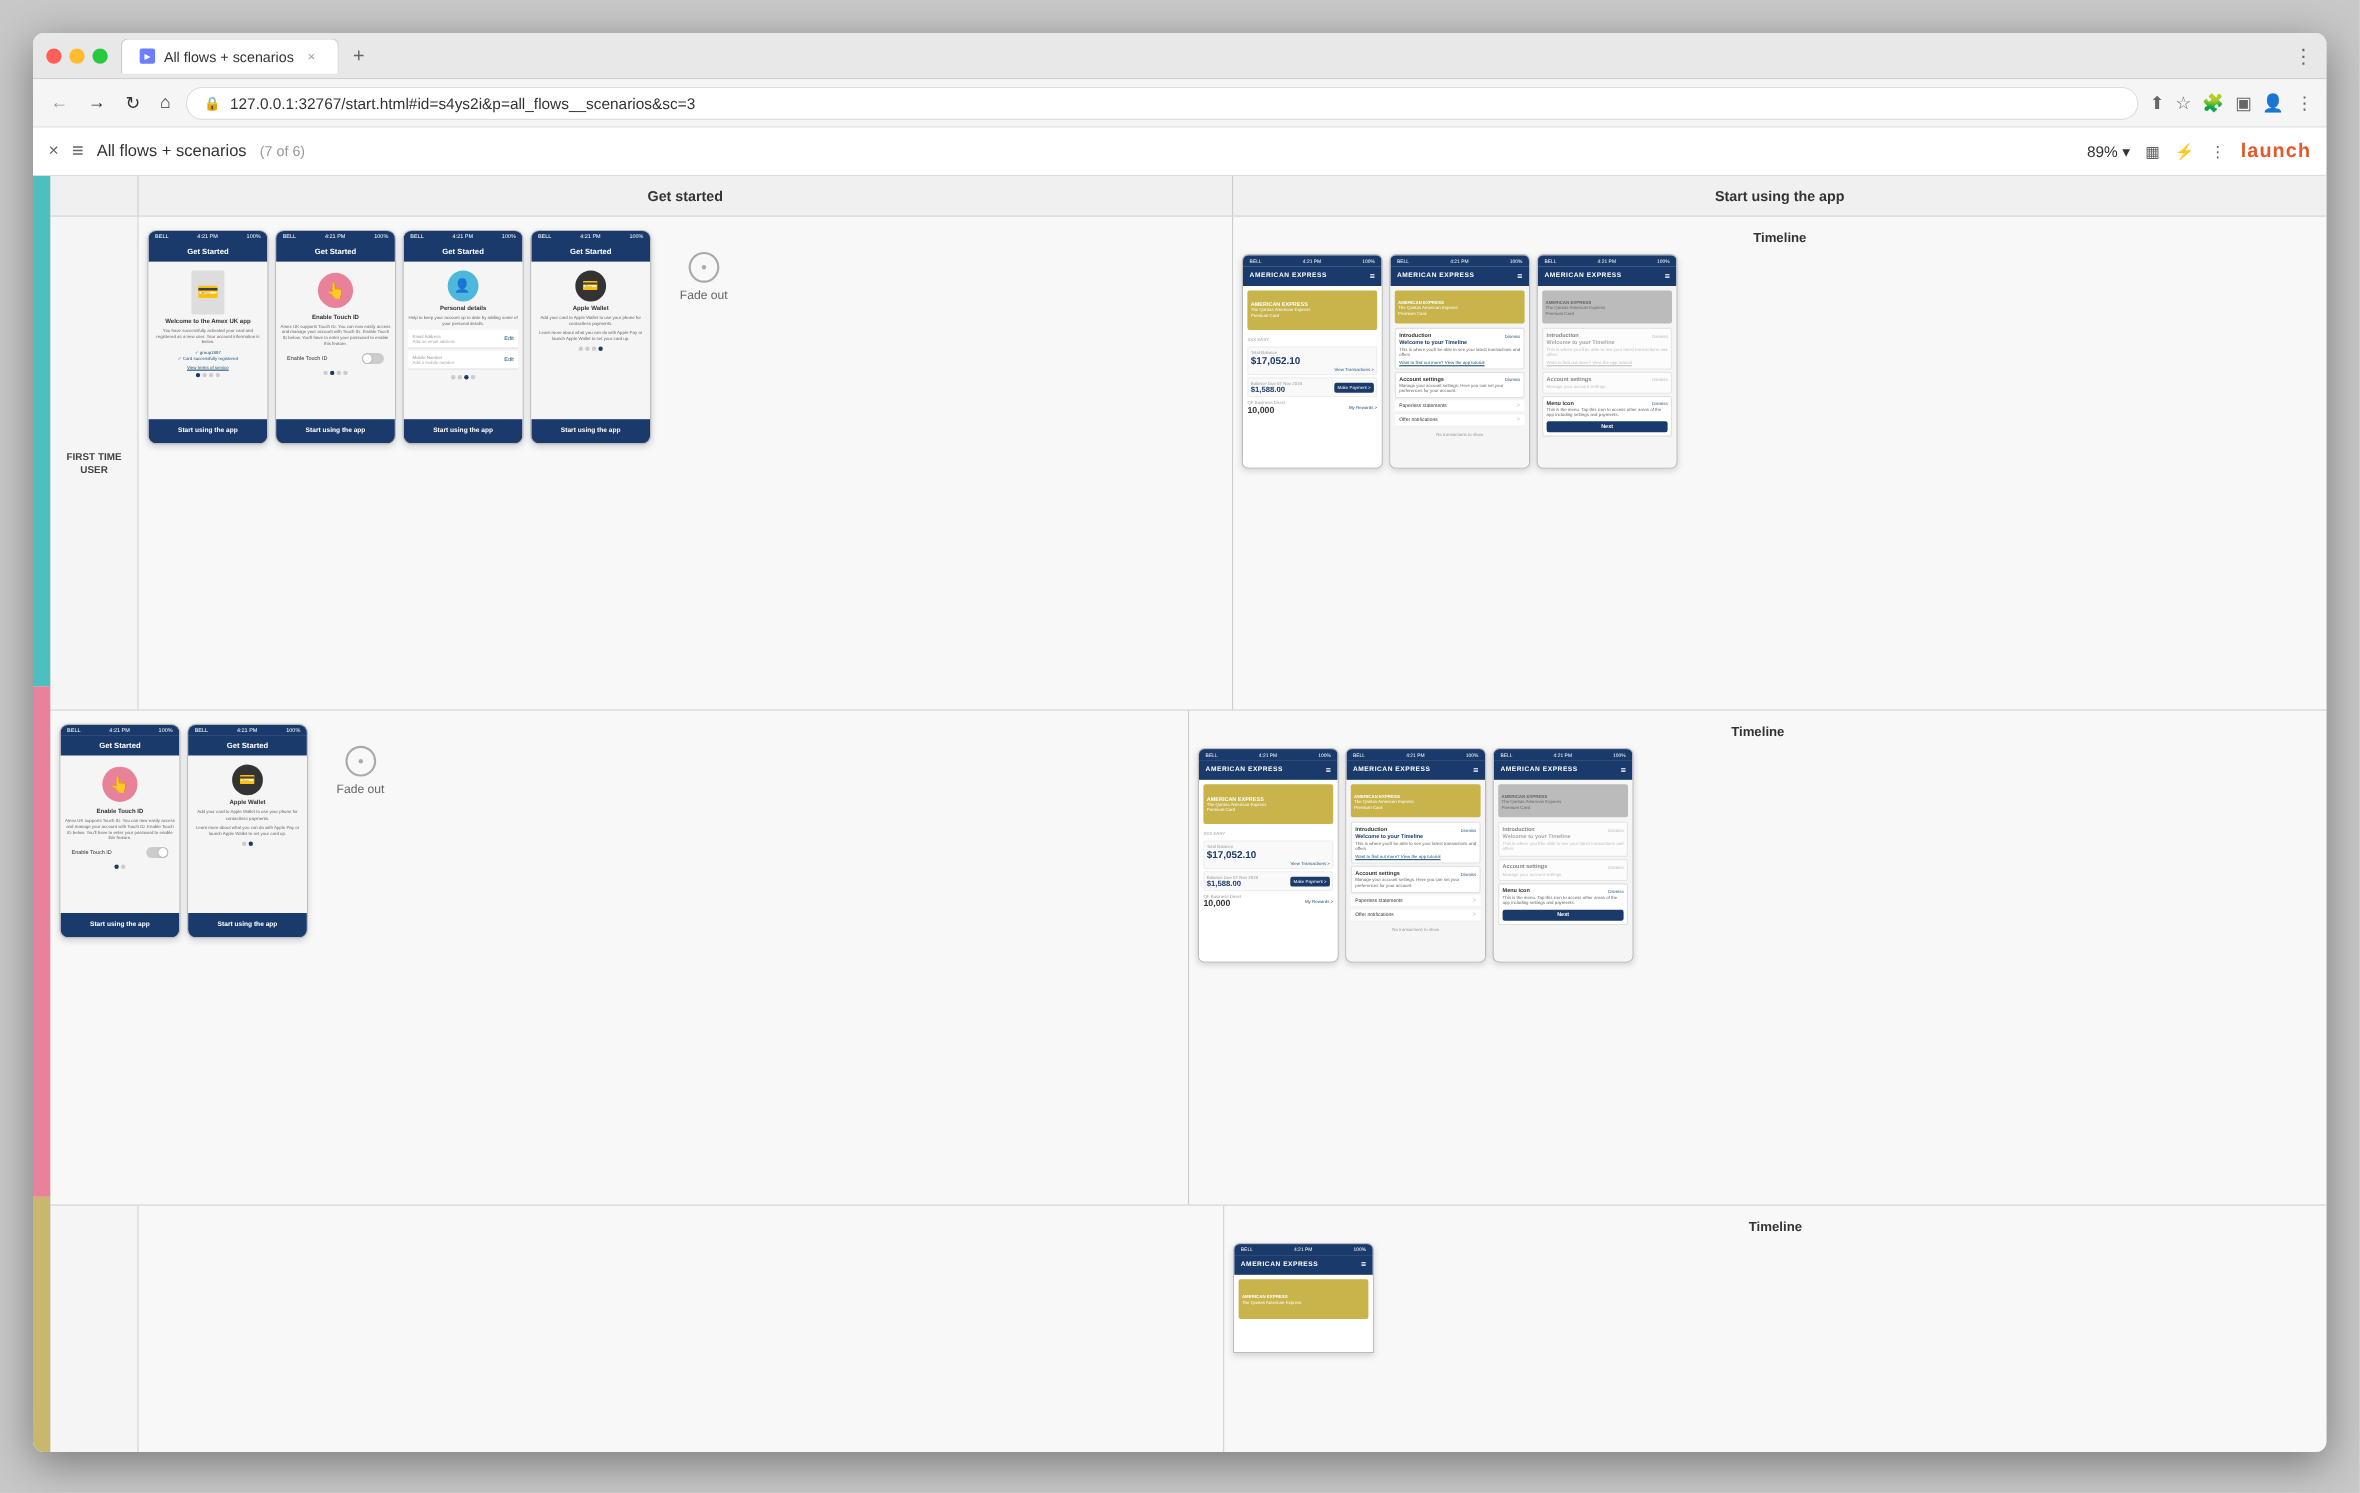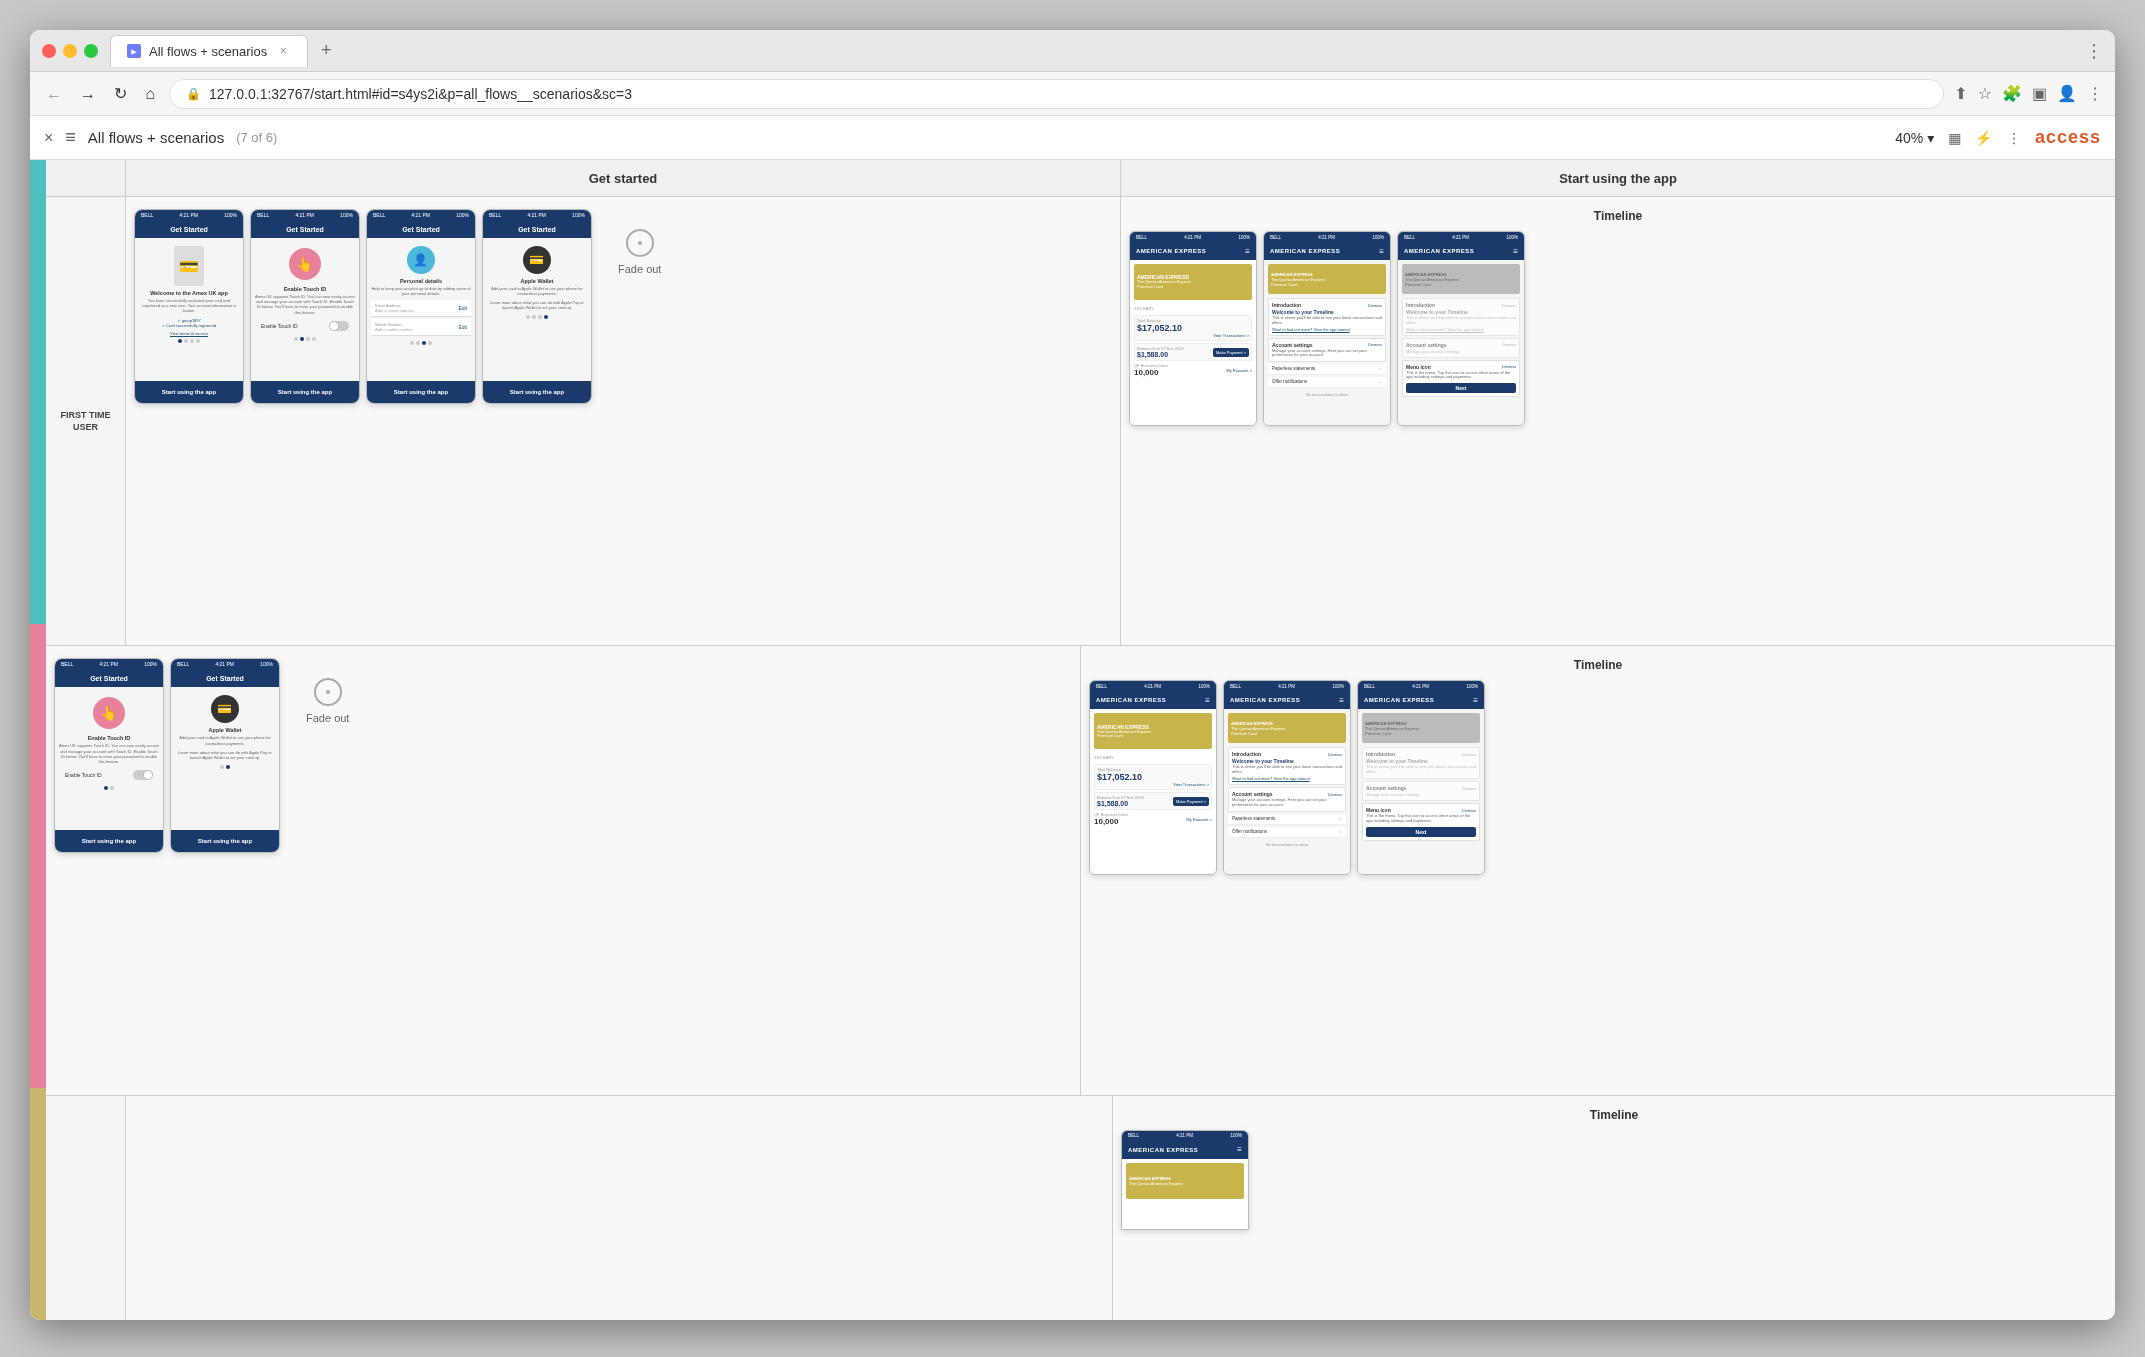--- a/index.html
+++ b/index.html
@@ -239,27 +239,27 @@
     </div>
   </div>
 
   <div class="axure-toolbar">
     <span class="toolbar-close">×</span>
     <span class="hamburger">≡</span>
     <span class="toolbar-title">All flows + scenarios</span>
     <span class="toolbar-count">(7 of 6)</span>
     <div class="toolbar-right">
       <div class="zoom-control">
-        <span>40%</span>
+        <span>89%</span>
         <span>▾</span>
       </div>
       <span>▦</span>
       <span>⚡</span>
       <span>⋮</span>
-      <span class="axure-logo">access</span>
+      <span class="axure-logo">launch</span>
     </div>
   </div>
 
   <div class="main-content">
     <div class="strip-container">
 
       <div class="color-strips">
         <div style="flex:1; background:#4dbfbf;"></div>
         <div style="flex:1; background:#e8829a;"></div>
         <div style="flex:0.5; background:#c8b86e;"></div>

